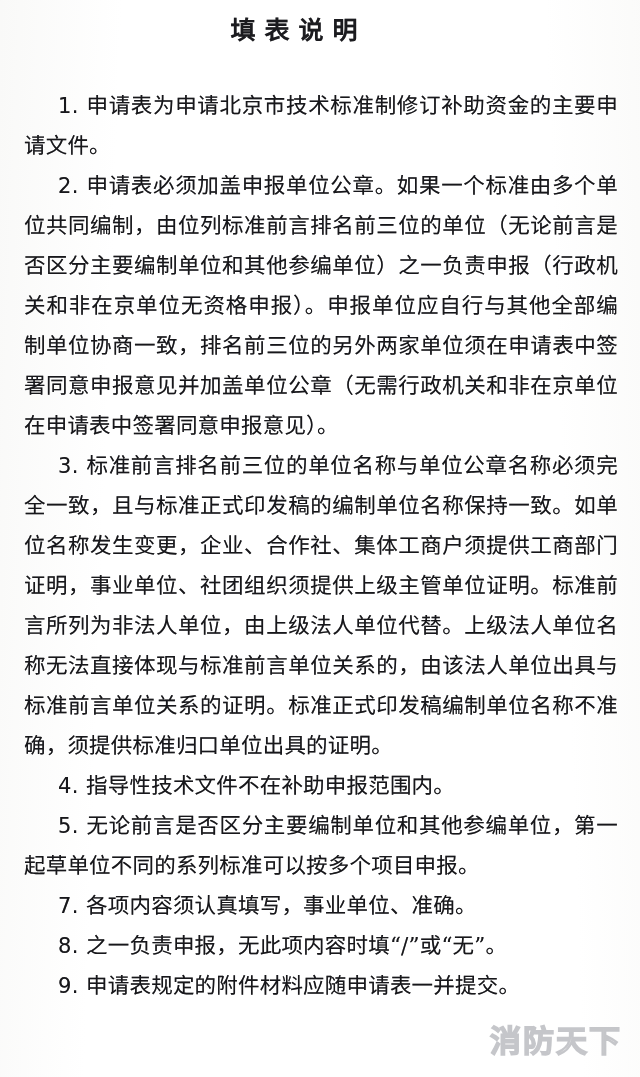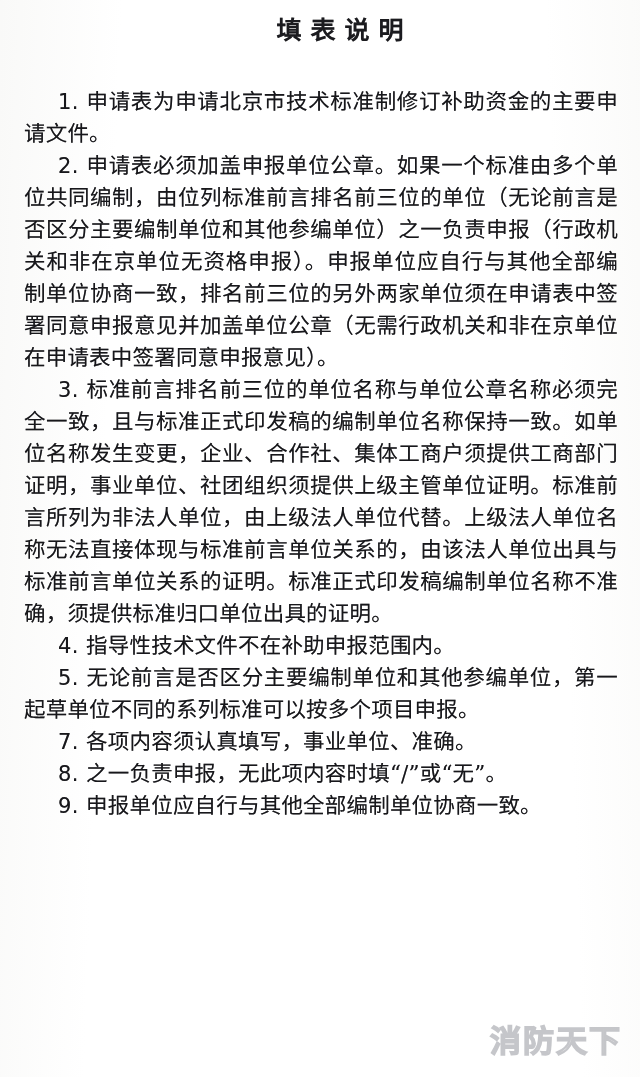--- a/index.html
+++ b/index.html
@@ -42,33 +42,32 @@
     left: 0;
     width: 588px;
     text-align: center;
     font-family: "DejaVu Sans", "Liberation Sans", sans-serif;
     font-weight: 700;
     font-size: 25px;
     line-height: 34px;
     letter-spacing: 9px;
     text-indent: 9px;
     color: #1b1b1f;
-    margin-left: 46px;
   }
 
   #body-text {
     position: absolute;
     top: 86px;
     left: 24px;
     width: 594px;
   }
 
   .para {
     font-size: 21.5px;
-    line-height: 32px;
+    line-height: 40px;
     text-align: justify;
     text-justify: inter-character;
     text-align-last: left;
     letter-spacing: 0.2px;
     margin: 0 0 0 0;
     color: #17171b;
     font-family: "DejaVu Serif", "Liberation Serif", serif;
   }
   .para.indent {
     text-indent: 34px;
@@ -136,20 +135,20 @@
 
     <p class="para indent">
       <span class="num">7.</span><span class="sp">&nbsp;</span><span>各项内容须认真填写，事业单位、准确。</span>
     </p>
 
     <p class="para indent">
       <span class="num">8.</span><span class="sp">&nbsp;</span><span>之一负责申报，无此项内容时填“/”或“无”。</span>
     </p>
 
     <p class="para indent">
-      <span class="num">9.</span><span class="sp">&nbsp;</span><span>申报单位应自行与其他全部编制单位协商一致。</span>
+      <span class="num">9.</span><span class="sp">&nbsp;</span><span>申请表规定的附件材料应随申请表一并提交。</span>
     </p>
 
   </div>
 
   <div id="watermark">消防天下</div>
 
 </div>
 
 </body></html>

